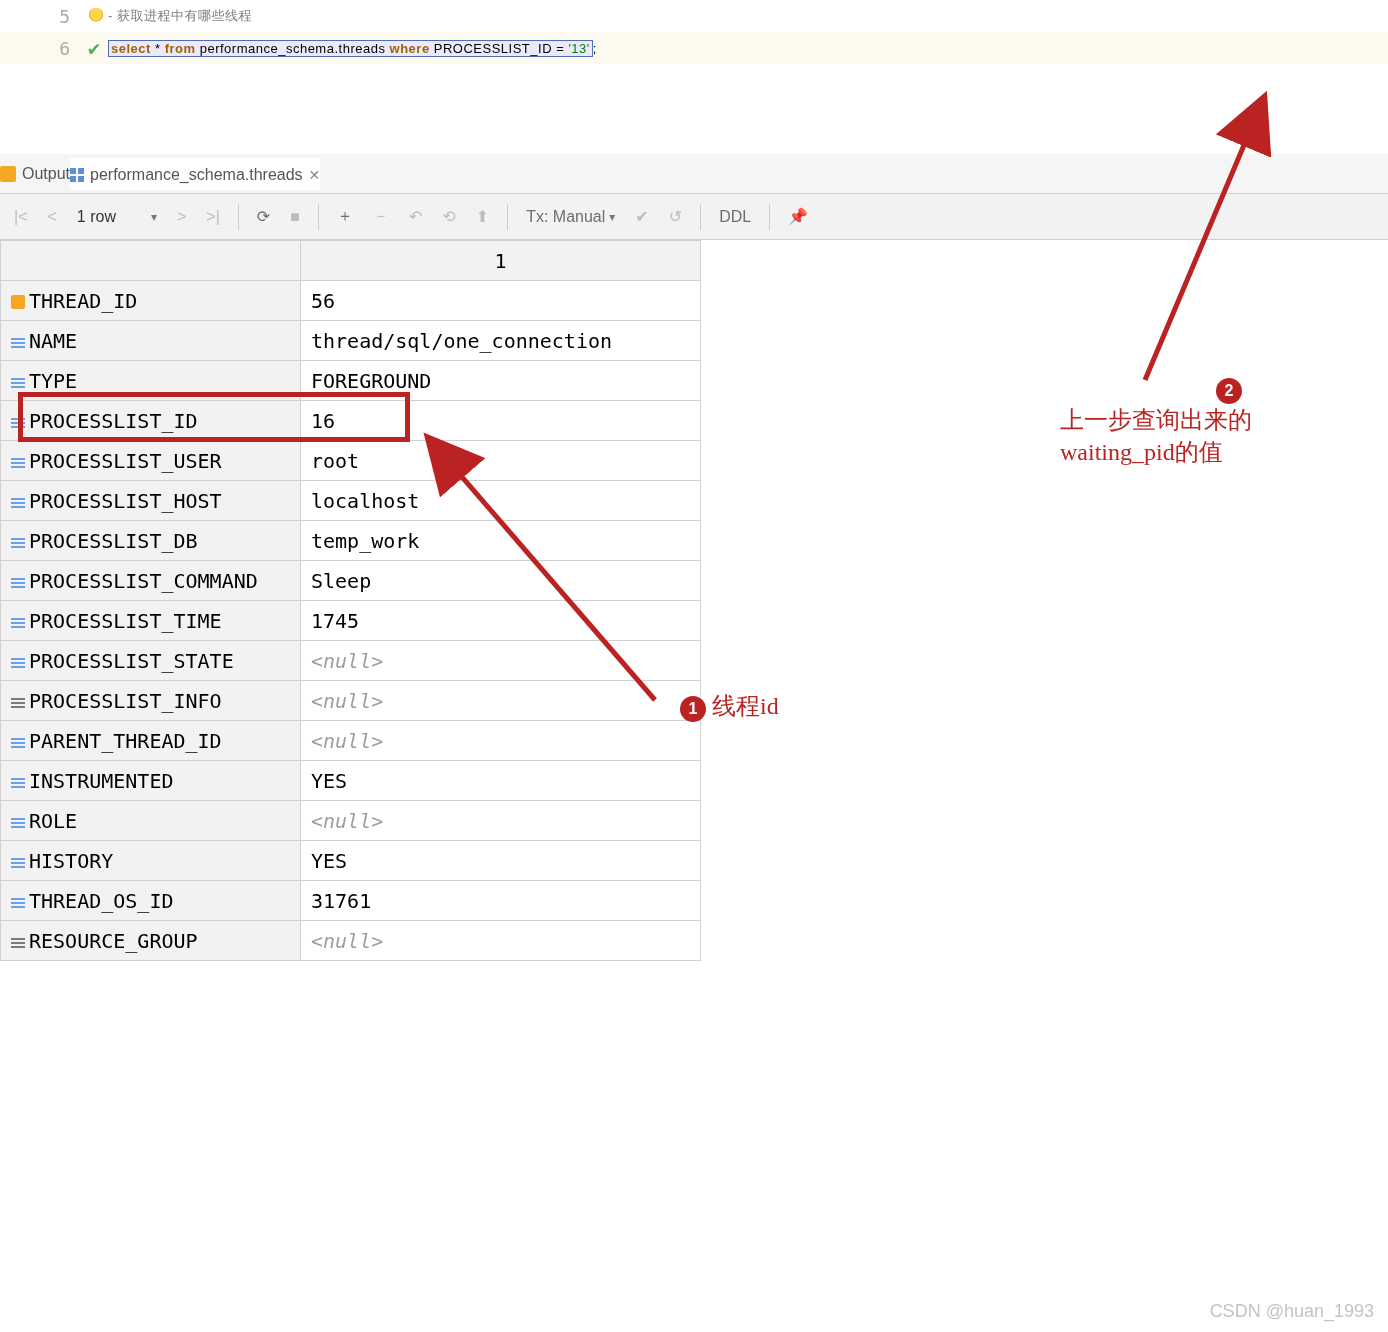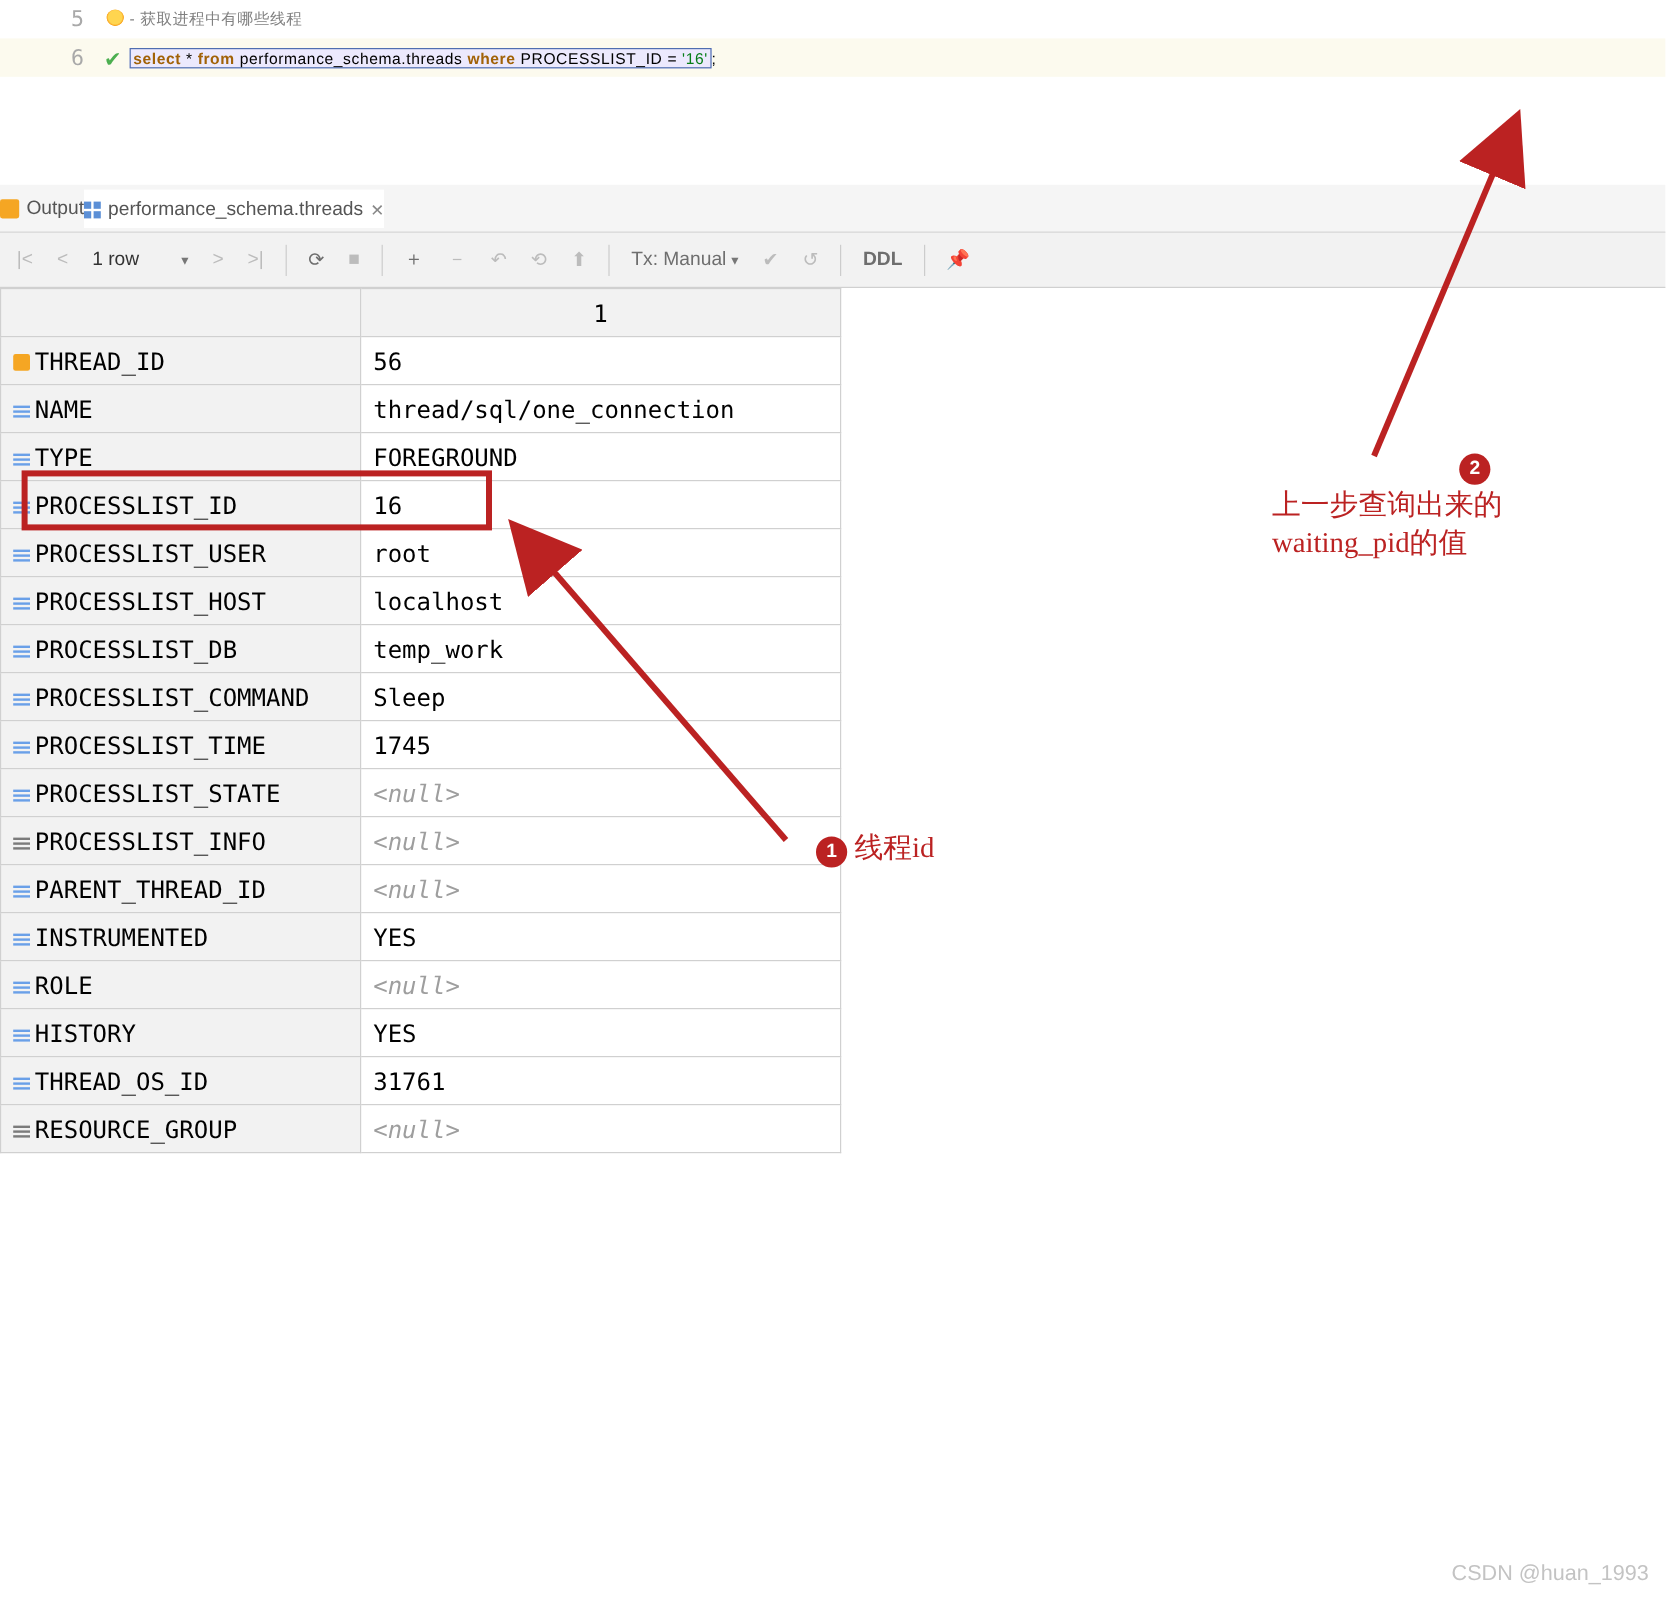--- a/index.html
+++ b/index.html
@@ -29,21 +29,21 @@
 .tab-close { color:#888; font-size:14px; cursor:pointer; }
 .grid-icon { width:14px; height:14px; background: linear-gradient(#5b8fd6,#5b8fd6) 0 0/6px 6px no-repeat, linear-gradient(#5b8fd6,#5b8fd6) 8px 0/6px 6px no-repeat, linear-gradient(#5b8fd6,#5b8fd6) 0 8px/6px 6px no-repeat, linear-gradient(#5b8fd6,#5b8fd6) 8px 8px/6px 6px no-repeat; }
 .sql-icon { width:16px; height:16px; background:#f5a623; border-radius:2px; display:inline-block; }
 
 .toolbar { display:flex; align-items:center; gap:8px; background:#f2f2f2; border-bottom:1px solid #d0d0d0; height:46px; padding:0 8px; font-family:sans-serif; font-size:16px; color:#555; }
 .tbtn { padding:4px 6px; color:#6e6e6e; display:flex; align-items:center; gap:4px; cursor:pointer; }
 .tbtn.disabled { color:#bcbcbc; }
 .vsep { width:1px; height:26px; background:#ccc; margin:0 4px; }
 .row-count { color:#333;gap:35px; }
 .chev { font-size:12px; color:#777; }
-.ddl { font-weight:bold; }
+.ddl { font-weight:normal; }
 .pin { color:#777; }
 
 
 .result-area { display:flex; }
 .result-table { border-collapse:collapse; font-family:"Menlo","Consolas",monospace; font-size:20px; }
 .result-table th, .result-table td { border:1px solid #d0d0d0; padding:6px 10px; height:40px; text-align:left; }
 .result-table th { background:#f2f2f2; font-weight:normal; white-space:nowrap; }
 .result-table td { background:#fff; min-width:400px; }
 .hdr-row th { text-align:center; }
 .col-icon { width:14px; height:14px; display:inline-block; margin-right:4px; vertical-align:middle; background:linear-gradient(#6aa0e8,#6aa0e8) 0 3px/14px 2px no-repeat, linear-gradient(#6aa0e8,#6aa0e8) 0 7px/14px 2px no-repeat, linear-gradient(#6aa0e8,#6aa0e8) 0 11px/14px 2px no-repeat; }
@@ -67,21 +67,21 @@
     <div class="gutter-icons">
         <span class="bulb"></span>
       </div>
     <div class="code"><span class="muted">- </span><span class="muted">获取进程中有哪些线程</span></div>
   </div>
   <div class="editor-line line6">
     <div class="gutter">6</div>
     <div class="gutter-icons">
         <span class="check">✔</span>
       </div>
-    <div class="code"><span class="code-inner"><span class="kw">select</span> <span class="ident">*</span> <span class="kw">from</span> <span class="ident">performance_schema</span><span class="dot">.</span><span class="ident">threads</span> <span class="kw">where</span> <span class="ident">PROCESSLIST_ID</span> <span>=</span> <span class="str">'16'</span></span><span>;</span></div>
+    <div class="code"><span class="code-inner"><span class="kw">select</span> <span class="ident">*</span> <span class="kw">from</span> <span class="ident">performance_schema</span><span class="dot">.</span><span class="ident">threads</span> <span class="kw">where</span> <span class="ident">PROCESSLIST_ID</span> <span>=</span> <span class="str">'13'</span></span><span>;</span></div>
   </div>
 </div>
 
 <div class="tabs-bar">
   <div class="tab">
     <span class="sql-icon"></span>
     <span>Output</span>
   </div>
   <div class="tab active">
     <span class="grid-icon"></span>

